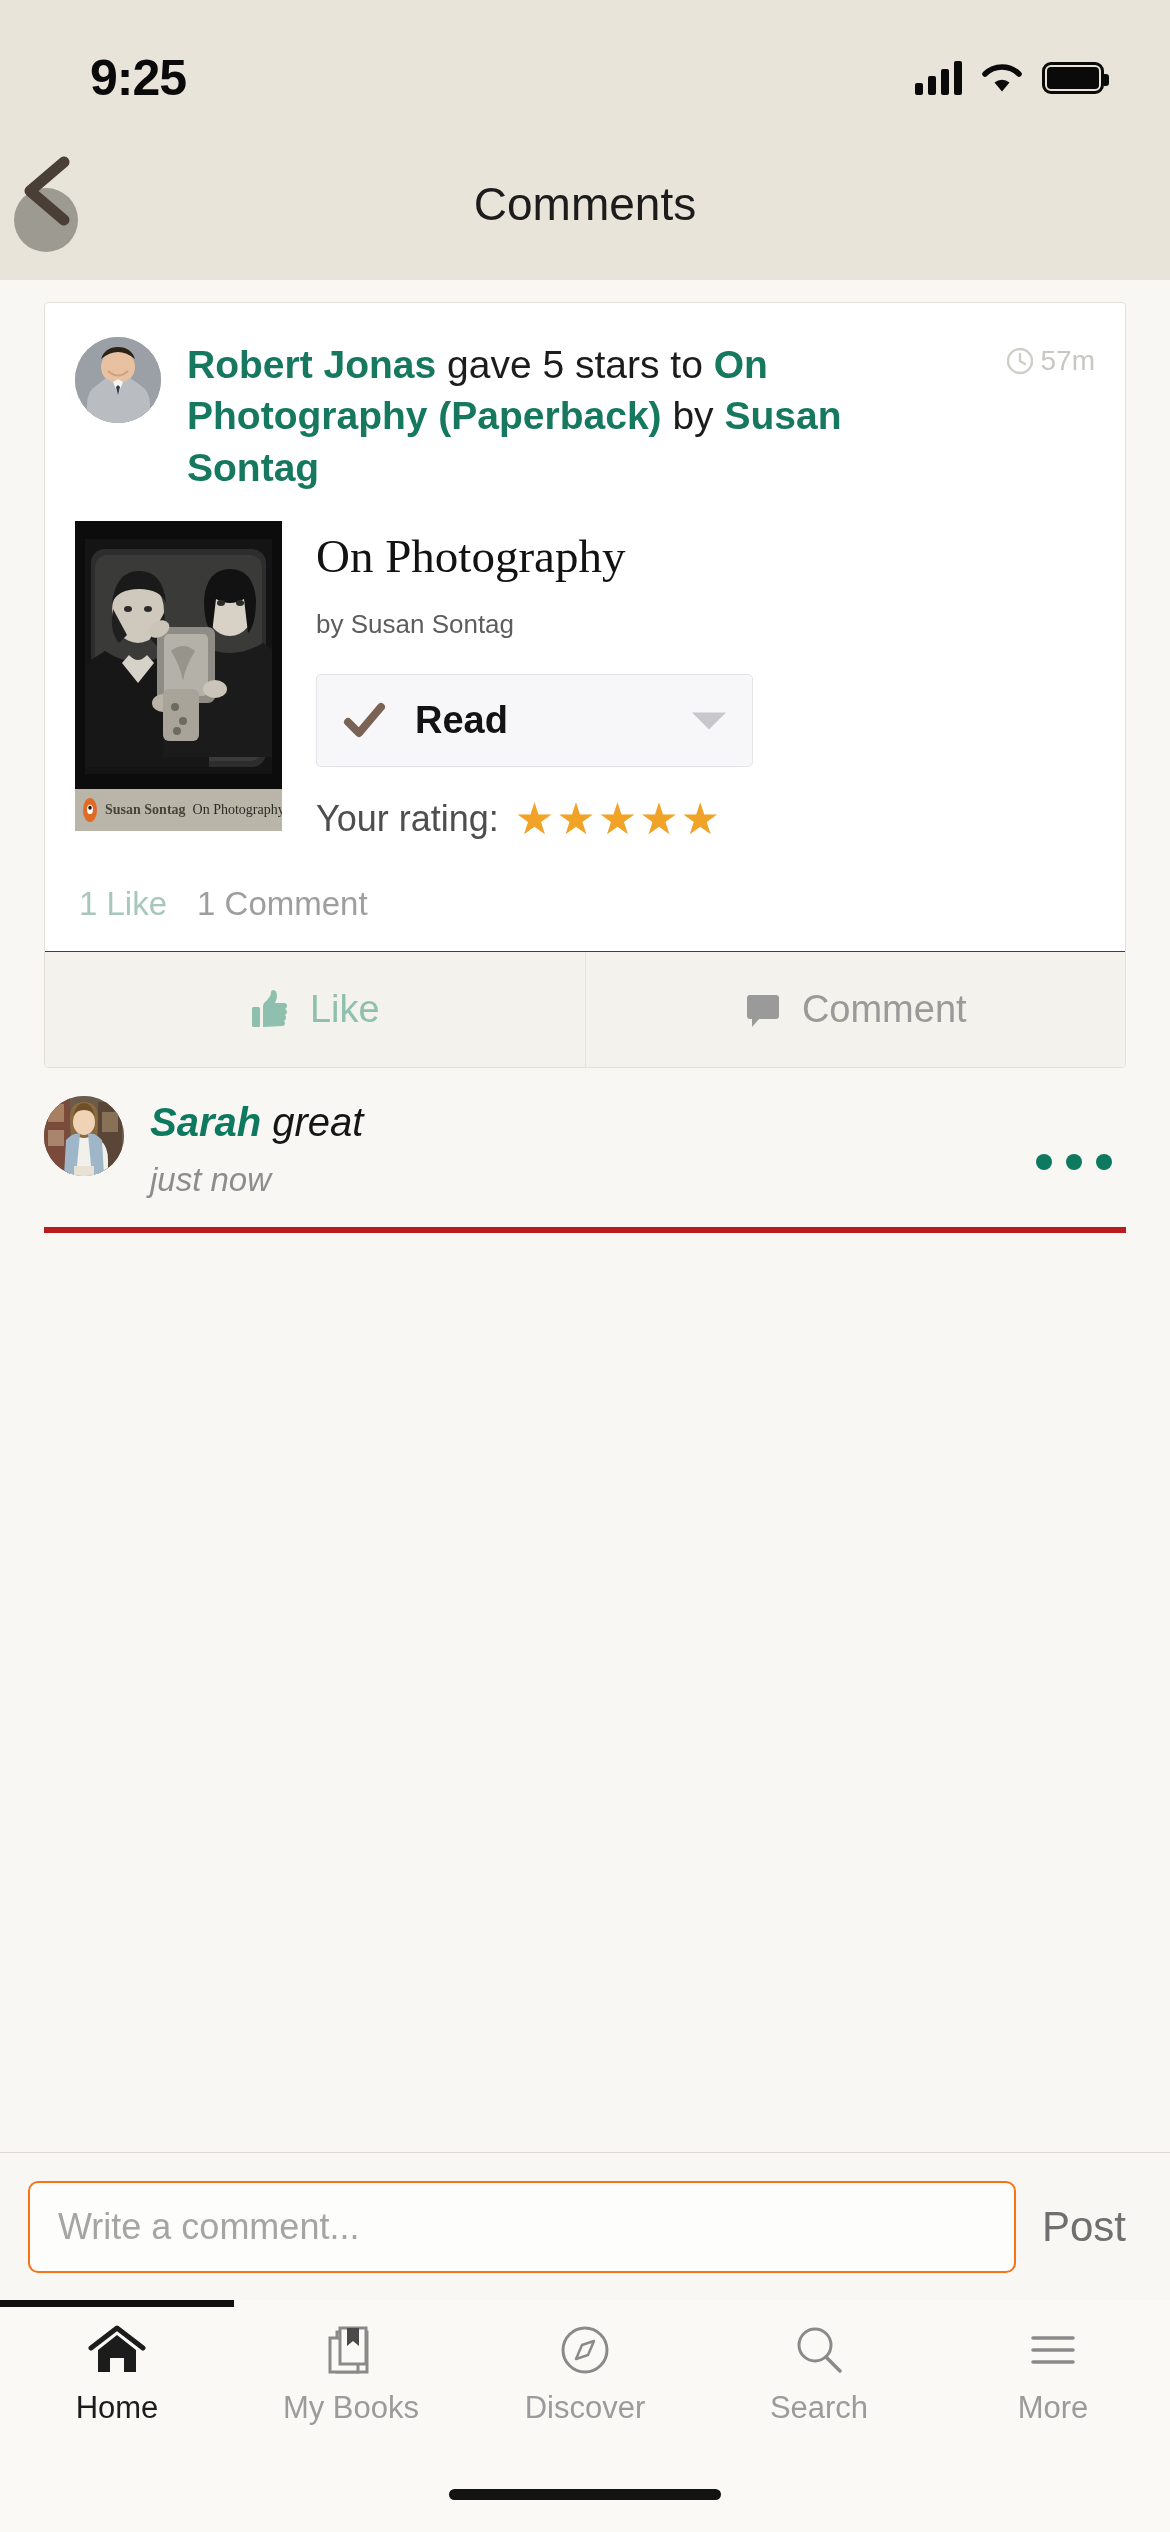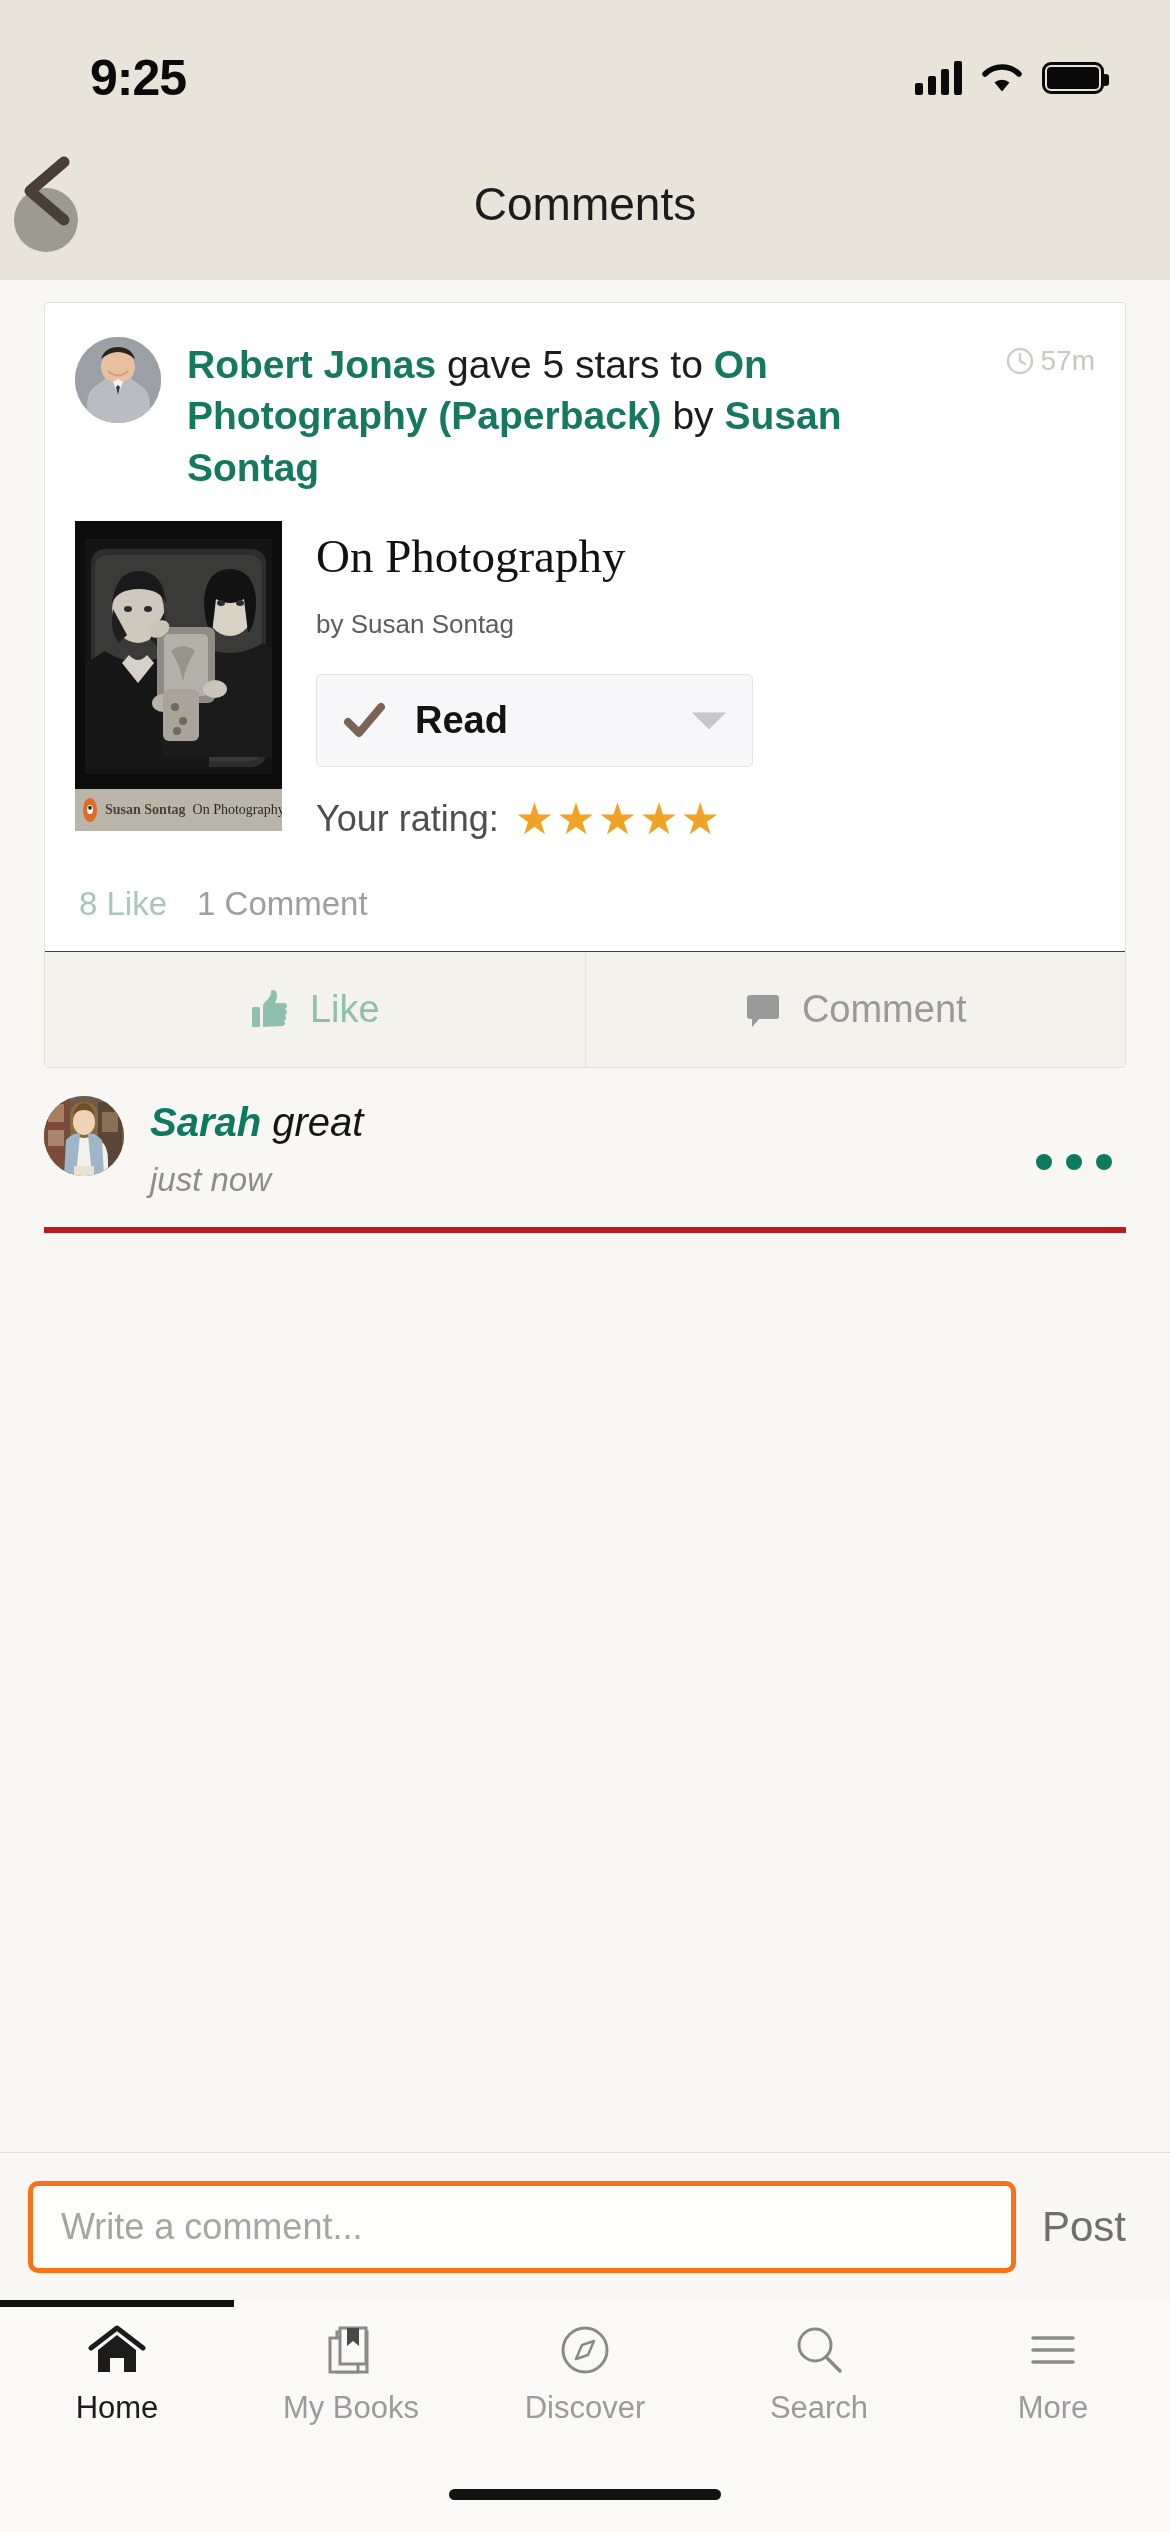--- a/index.html
+++ b/index.html
@@ -276,21 +276,21 @@
     border-top: 1px solid #dedbd3;
     display: flex;
     align-items: center;
     padding: 0 28px;
     gap: 18px;
   }
   .comment-input {
     flex: 1;
     height: 92px;
     background: #fdfdfc;
-    border: 5px solid #f97316;
+    border: 2px solid #f97316;
     border-radius: 10px;
     padding: 0 28px;
     font-size: 36px;
     color: #333;
     font-family: "Liberation Sans", sans-serif;
     outline: none;
   }
   .comment-input::placeholder { color: #a5a5a5; }
   .post-btn {
     font-size: 42px;
@@ -469,21 +469,21 @@
           <span class="star">★</span>
           <span class="star">★</span>
           <span class="star">★</span>
           <span class="star">★</span>
           <span class="star">★</span>
         </div>
       </div>
     </div>
 
     <div class="counts-row">
-      <span class="count-likes">8 Like</span>
+      <span class="count-likes">1 Like</span>
       <span class="count-comments">1 Comment</span>
     </div>
 
     <div class="actions-row">
       <div class="action-btn like">
         <svg class="thumb-icon" viewBox="0 0 40 40">
           <rect x="2" y="17" width="8" height="20" rx="1.5" fill="#8fbfae"></rect>
           <path d="M13 37 V16 q0 -2 2 -4 q6 -5 6 -10 q0 -2 2 -2 q4 0 4 6 q0 3 -2 7 h9 q3 0 3 3 q0 2 -2 3 q2 1 2 3 q0 2 -2 3 q1 1 1 3 q0 2 -2 3 q1 1 1 2 q0 3 -3 3 z" fill="#8fbfae"></path>
         </svg>
         <span>Like</span>

